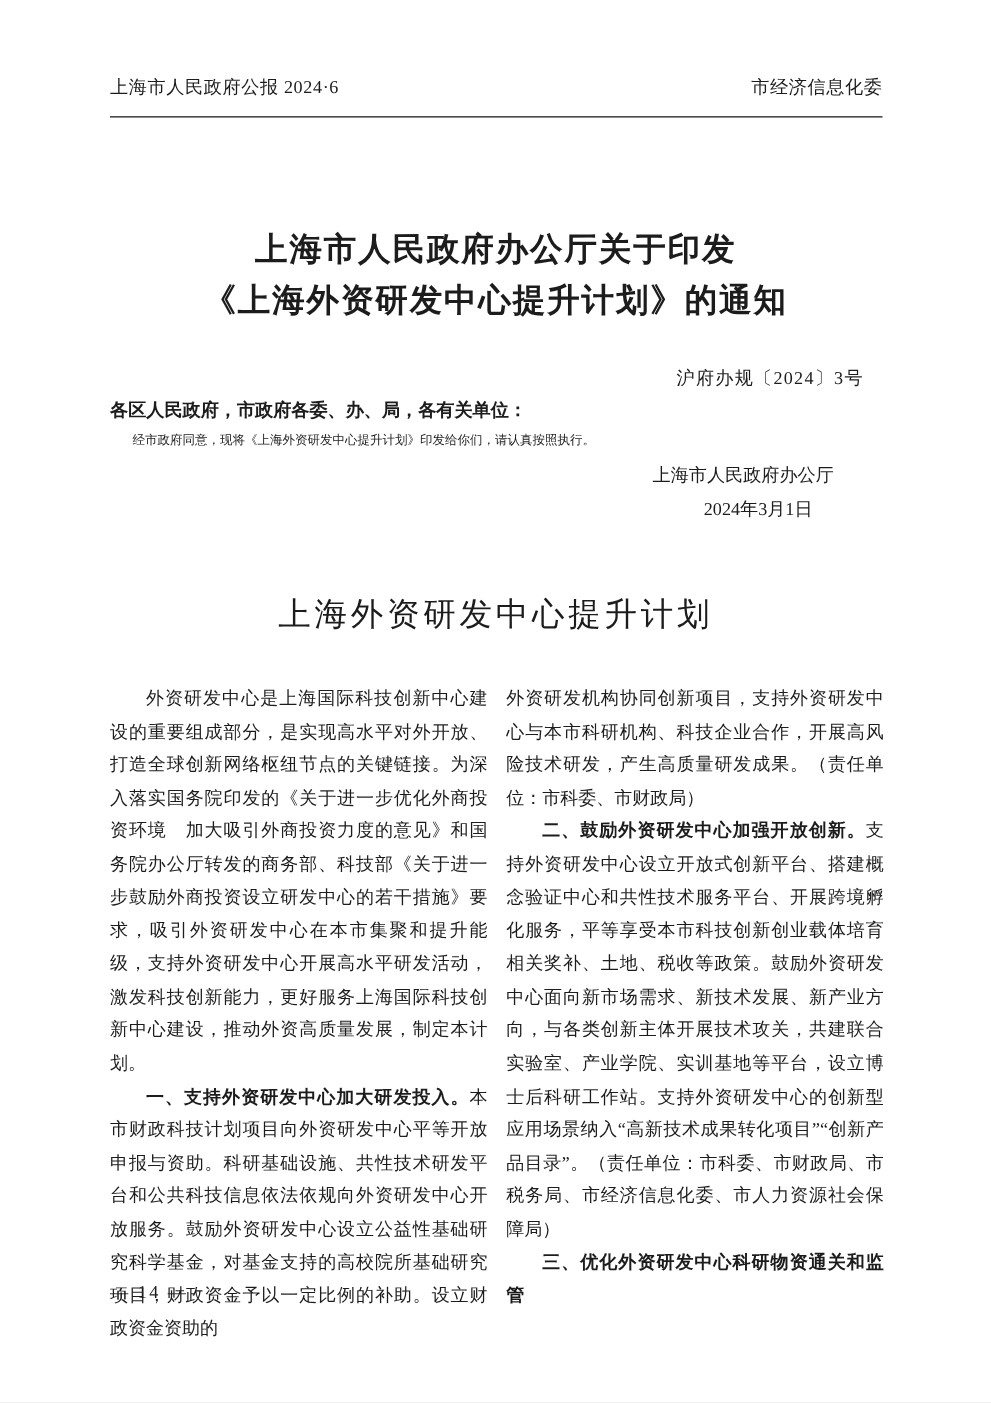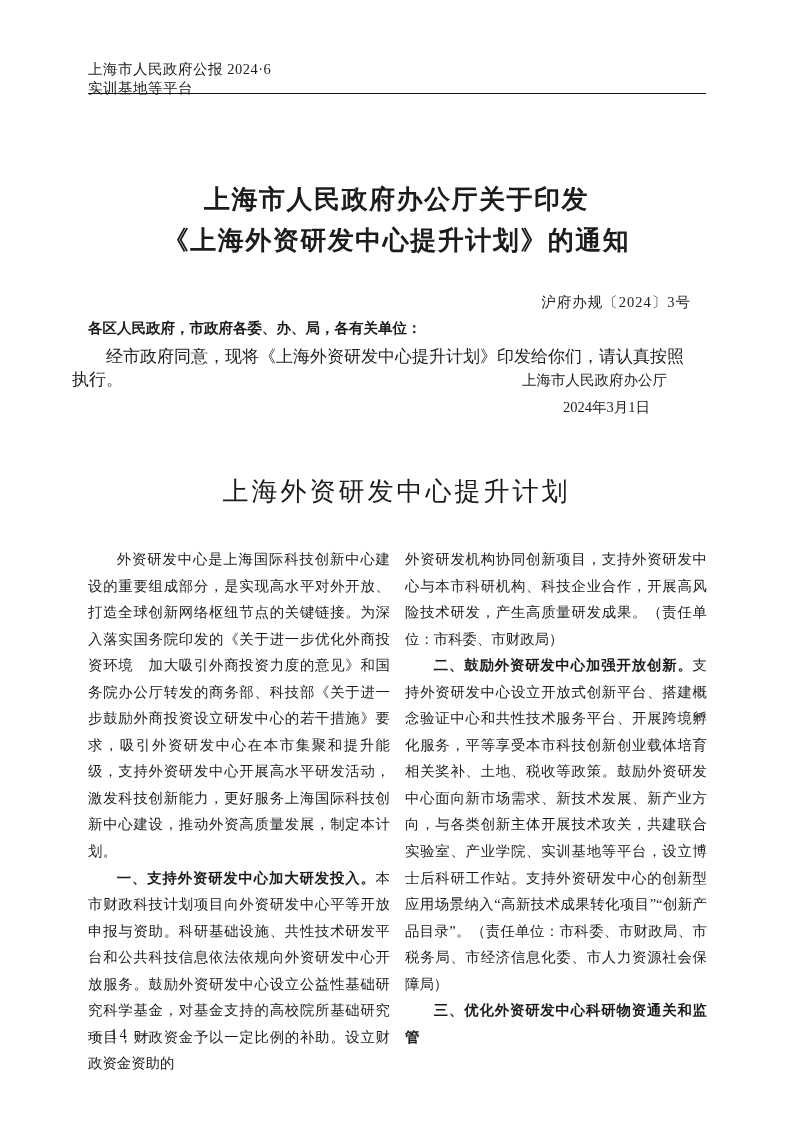--- a/index.html
+++ b/index.html
@@ -14,21 +14,20 @@
     overflow: hidden;
   }
   
   .header {
     position: absolute;
     left: 88px; right: 87px; top: 60px;
     display: flex;
     justify-content: space-between;
     font-size: 14.5px;
     letter-spacing: 0.5px;
-    flex-direction: column;
   }
   .header-rule {
     position: absolute;
     left: 88px; right: 87px; top: 93px;
     border-top: 1.7px solid #151515;
     height: 0;
   }
   
   .notice-title {
     position: absolute;
@@ -46,22 +45,22 @@
     letter-spacing: 1px;
   }
   .salutation {
     position: absolute;
     left: 88px; top: 319px;
     font-size: 14.5px;
     font-weight: bold;
   }
   .notice-body {
     position: absolute;
-    left: 72px; width: 620px; top: 345px;
-    font-size: 17px;
+    left: 86px; width: 620px; top: 345px;
+    font-size: 10px;
     text-indent: 2em;
   }
   .issuer {
     position: absolute;
     right: 126px; top: 371px;
     font-size: 14.5px;
   }
   .issue-date {
     position: absolute;
     right: 143px; top: 398px;
@@ -102,21 +101,21 @@
     letter-spacing: 2px;
   }
 </style>
 </head>
 <body>
 
 <div class="page">
 
   <div class="header">
     <span>上海市人民政府公报 2024·6</span>
-    <span>实训基地等平台</span>
+    <span>市经济信息化委</span>
   </div>
   <div class="header-rule"></div>
 
   <div class="notice-title">
     <div>上海市人民政府办公厅关于印发</div>
     <div>《上海外资研发中心提升计划》的通知</div>
   </div>
 
   <div class="doc-number">沪府办规〔2024〕3号</div>
   <div class="salutation">各区人民政府，市政府各委、办、局，各有关单位：</div>

